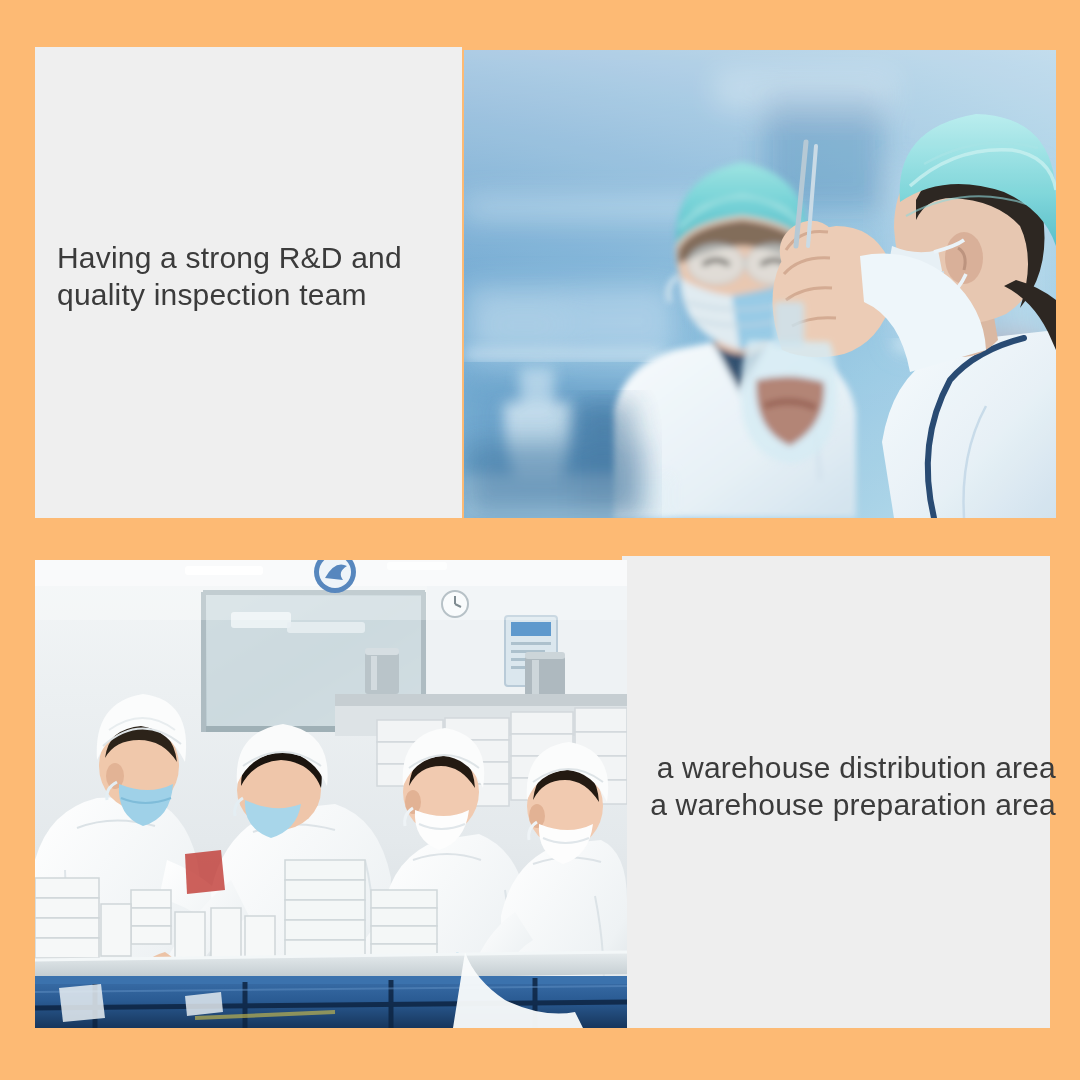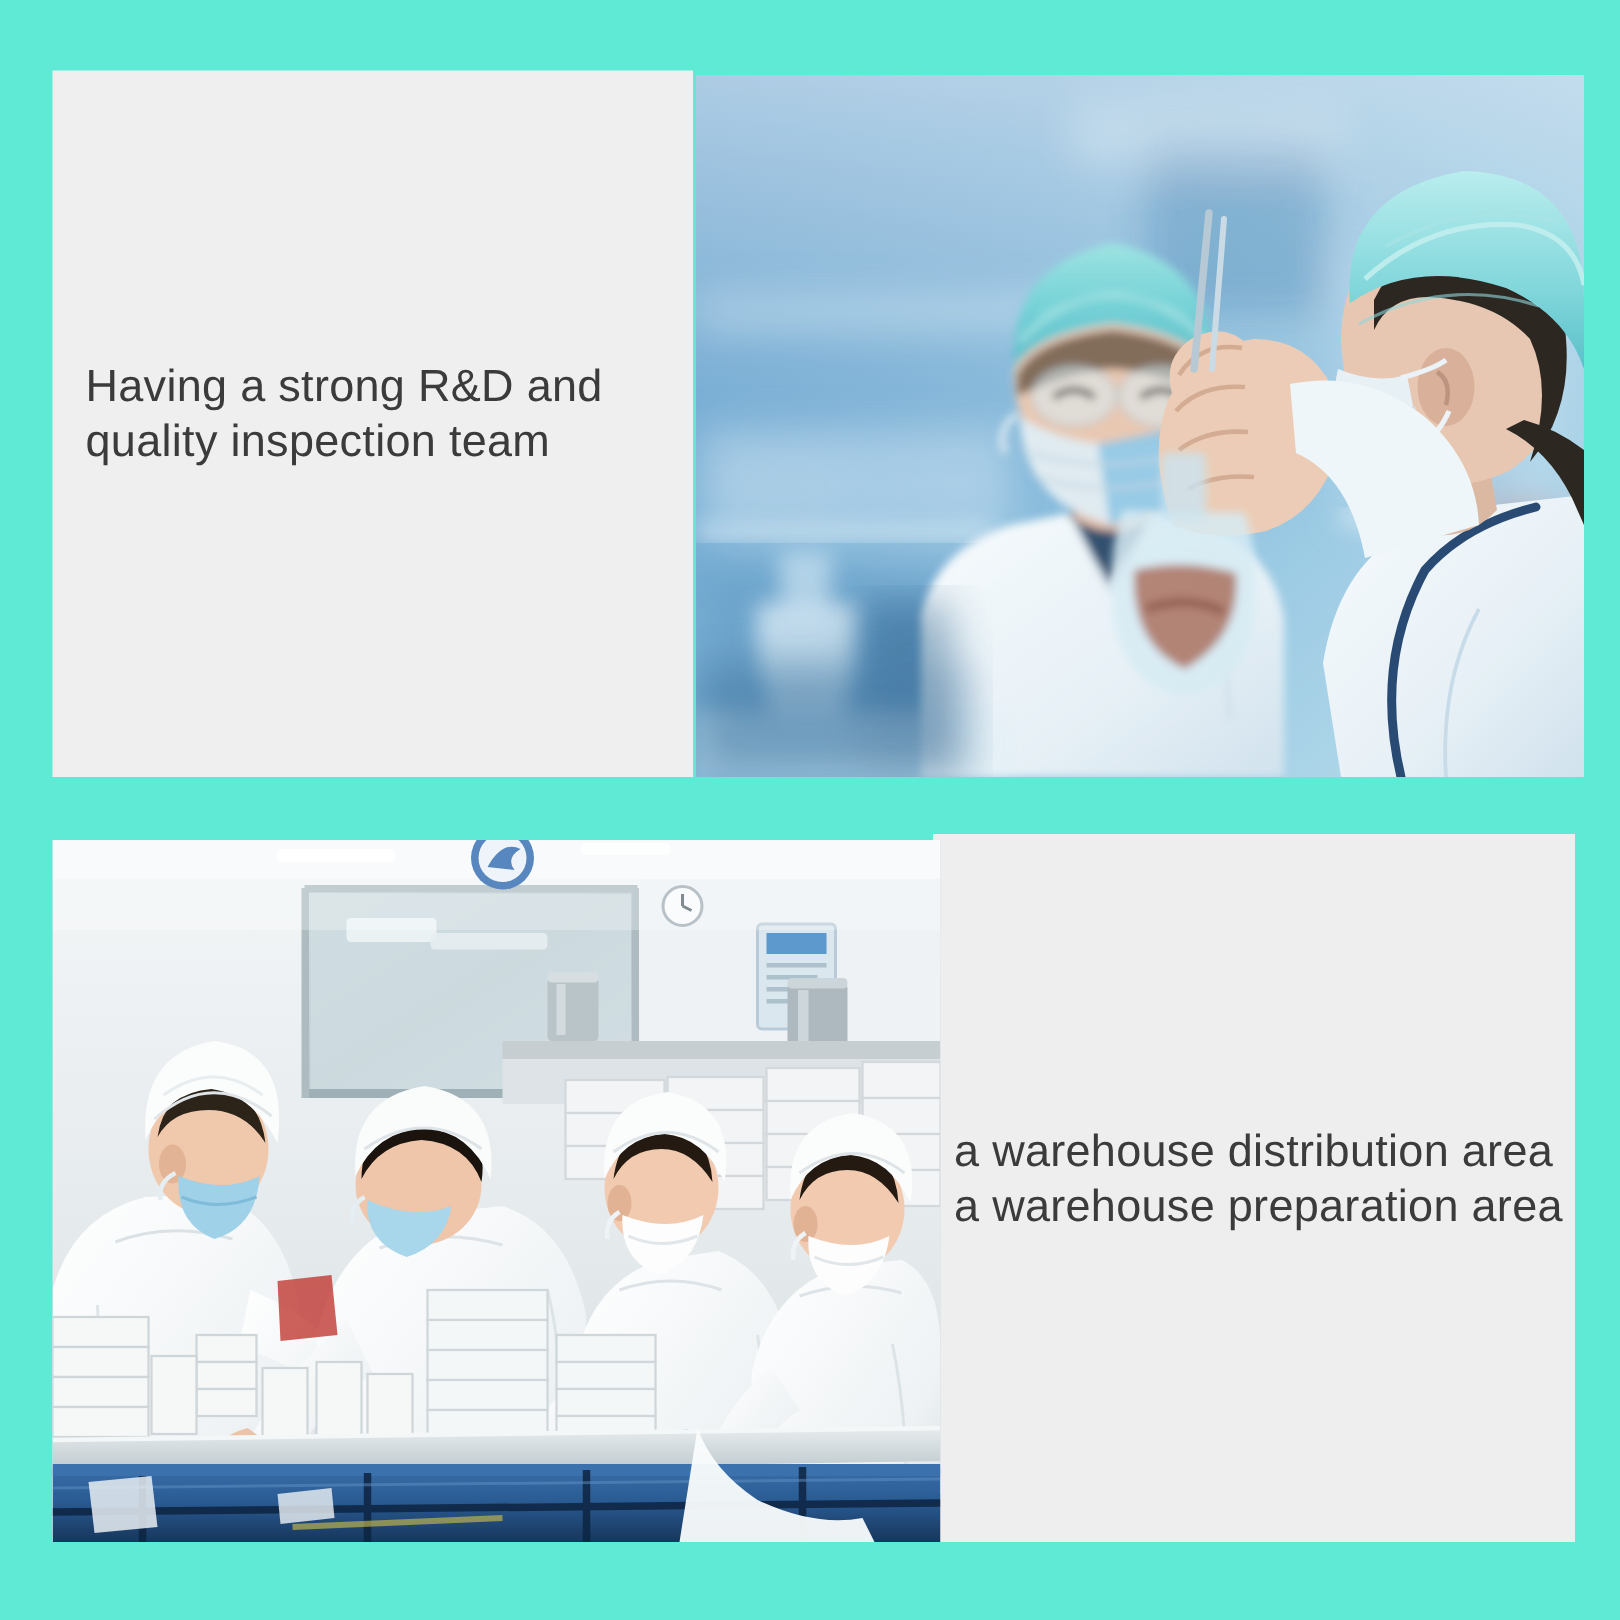--- a/index.html
+++ b/index.html
@@ -9,21 +9,21 @@
     height: 1080px;
     background: #ffffff;
     font-family: "Liberation Sans", sans-serif;
     overflow: hidden;
   }
 
   .page {
     position: relative;
     width: 1080px;
     height: 1080px;
-    background: #5eead4;
+    background: #fdba74;
     text-decoration: underline;
   }
 
   
   .top-block {
     position: absolute;
     left: 35px;
     top: 47px;
     width: 1021px;
     height: 471px;
@@ -60,20 +60,21 @@
     background: #7fb4d8;
   }
 
   
   .bottom-block {
     position: absolute;
     left: 35px;
     top: 556px;
     width: 1015px;
     height: 472px;
+    text-align: right;
   }
 
   .bottom-panel {
     position: absolute;
     right: 0;
     top: 0;
     width: 428px;
     height: 472px;
     background: #eeeeee;
   }

